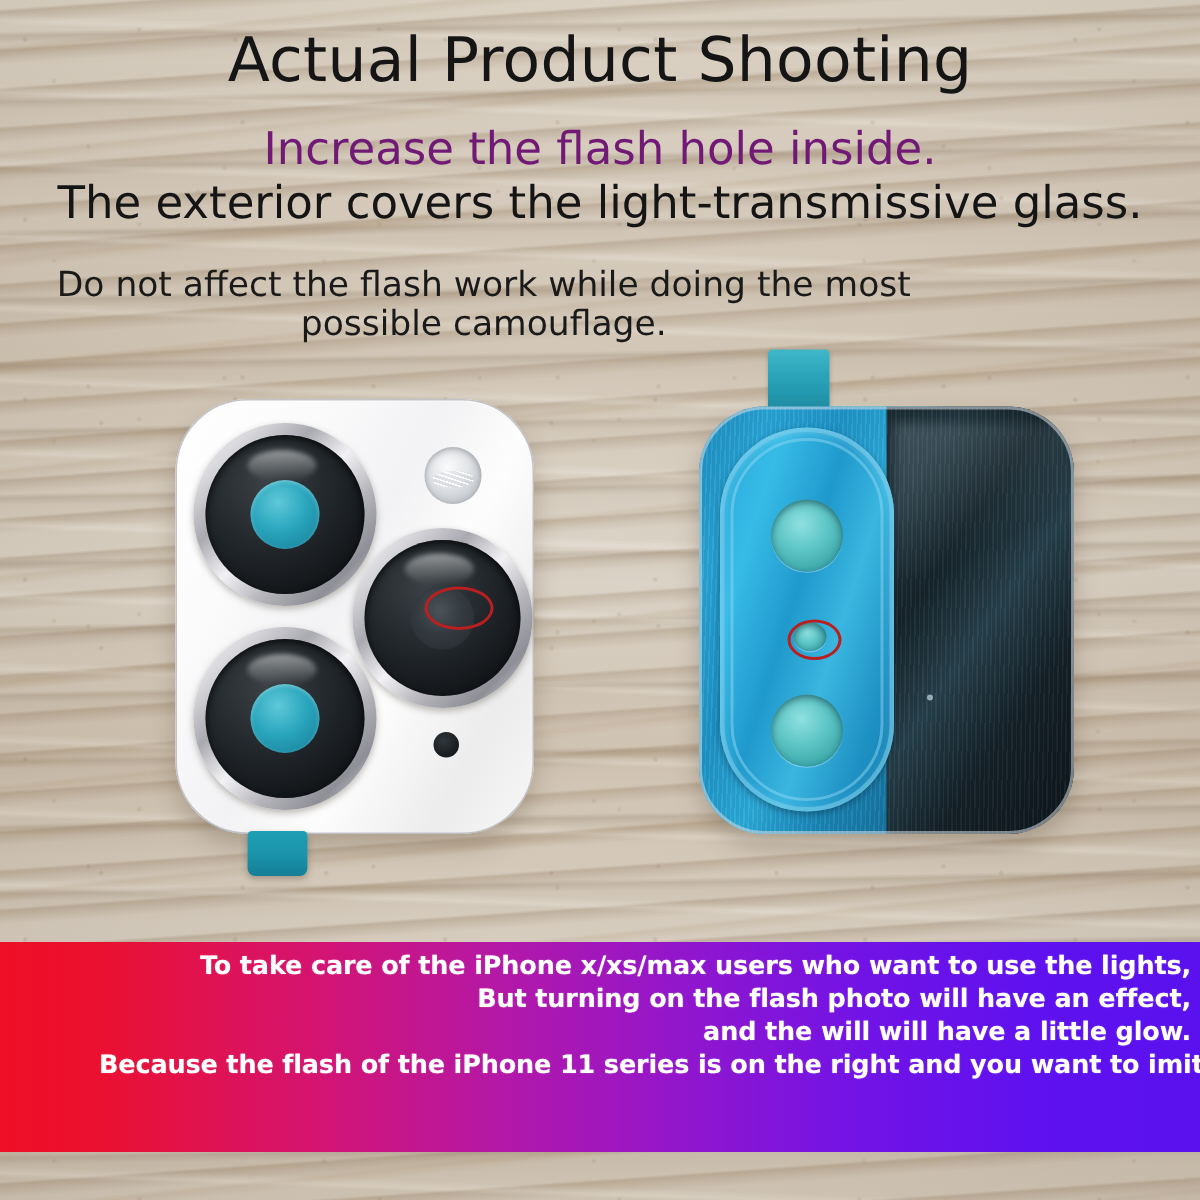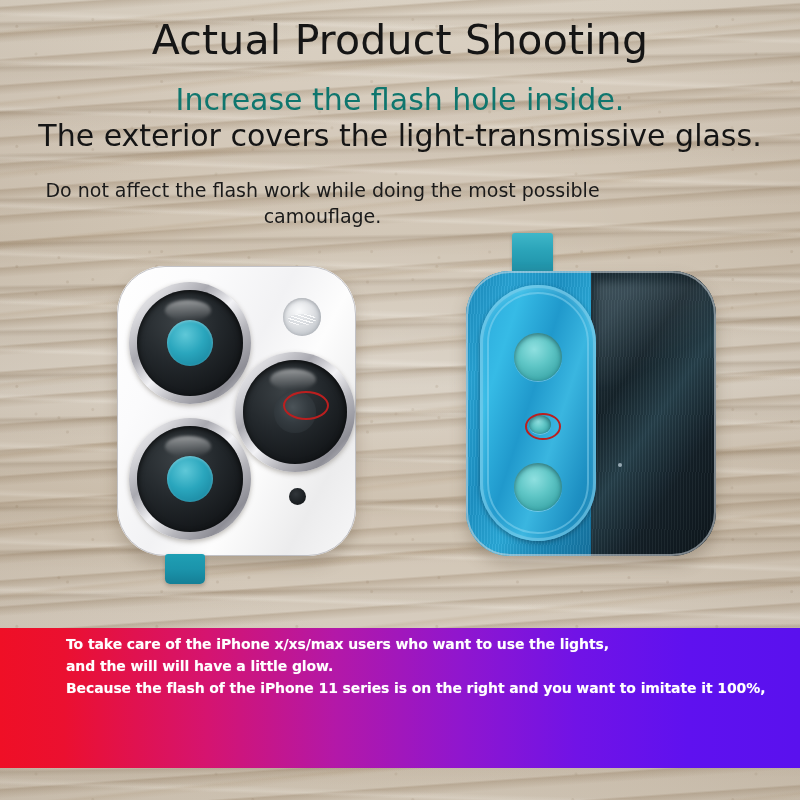--- a/index.html
+++ b/index.html
@@ -113,37 +113,37 @@
     letter-spacing: 0.2px;
     color: #151515;
     font-weight: 400;
   }
   .subtitle-1 {
     position: absolute;
     left: 0; top: 82px;
     width: 800px;
     font-size: 30px;
     line-height: 36px;
-    color: #0f766e;
+    color: #701a75;
     font-weight: 400;
   }
   .subtitle-2 {
     position: absolute;
     left: 0; top: 118px;
     width: 800px;
     font-size: 30px;
     line-height: 36px;
     color: #151515;
     font-weight: 400;
   }
   .caption {
     position: absolute;
     left: 0; top: 177px;
     width: 645px;
-    font-size: 19px;
+    font-size: 23px;
     line-height: 26px;
     color: #1a1a1a;
     font-weight: 400;
   }
 
   
   .product-left {
     position: absolute;
     left: 117px;
     top: 266px;
@@ -405,26 +405,27 @@
       #5a11ee 100%);
   }
   .banner-lines {
     position: absolute;
     left: 66px;
     top: 5px;
     right: 6px;
   }
   .banner-line {
     color: #ffffff;
-    font-size: 14px;
+    font-size: 17px;
     font-weight: bold;
     line-height: 22px;
     letter-spacing: -0.1px;
     white-space: nowrap;
     text-shadow: 0 0 1px rgba(255,255,255,0.35);
+    text-align: right;
   }
 </style>
 </head>
 <body>
 
 <div id="page">
 
   <div class="wood-base"></div>
   <div class="wood-grain-2"></div>
   <div class="wood-speckle"></div>
@@ -487,18 +488,19 @@
       <div class="pr-hole pr-hole-bottom"></div>
       <div class="annot-ellipse annot-right"></div>
     </div>
 
     <div class="pr-dust"></div>
   </div>
 
   <div class="banner">
     <div class="banner-lines">
       <div class="banner-line">To take care of the iPhone x/xs/max users who want to use the lights,</div>
+      <div class="banner-line">But turning on the flash photo will have an effect,</div>
       <div class="banner-line">and the will will have a little glow.</div>
       <div class="banner-line">Because the flash of the iPhone 11 series is on the right and you want to imitate it 100%,</div>
     </div>
   </div>
 
 </div>
 
 </body></html>

